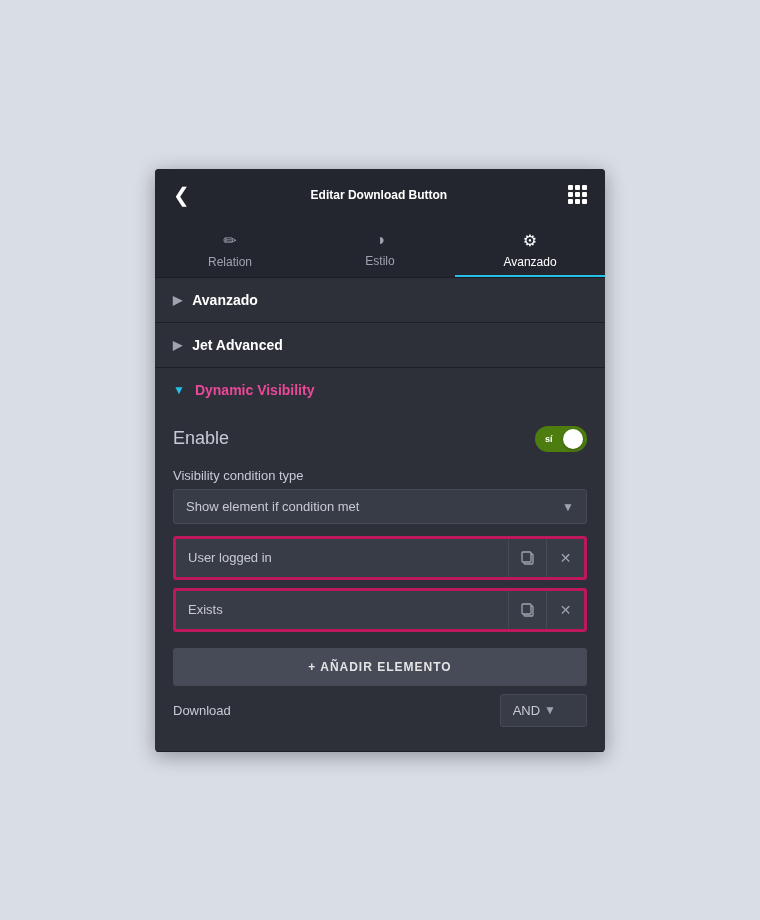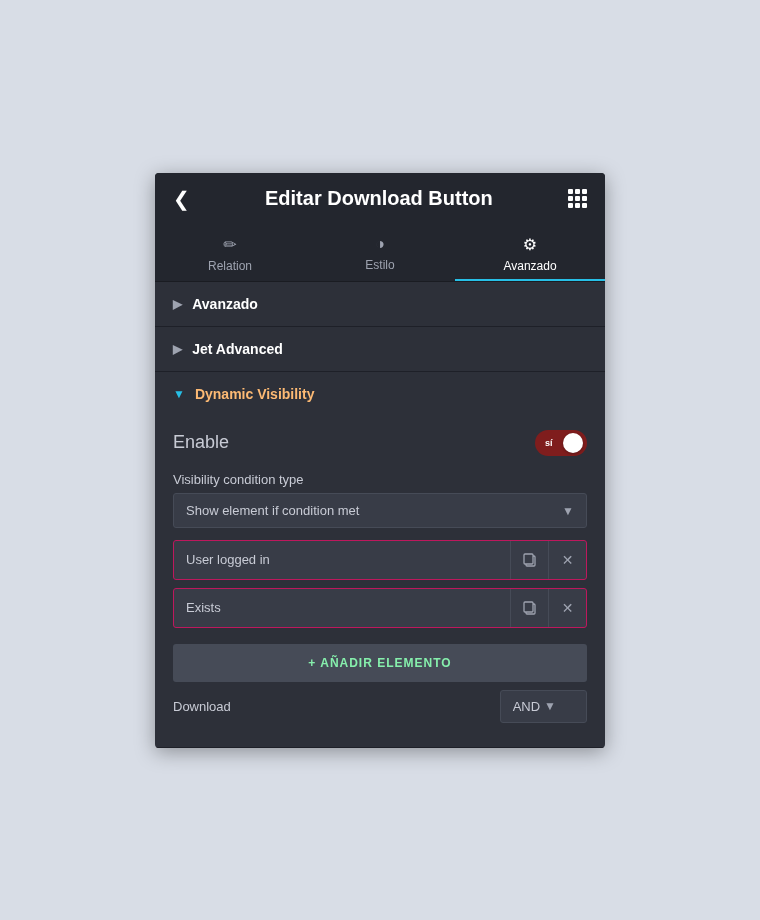--- a/index.html
+++ b/index.html
@@ -34,21 +34,21 @@
     .header-back {
       color: #fff;
       font-size: 20px;
       cursor: pointer;
       display: flex;
       align-items: center;
     }
 
     .header-title {
       color: #fff;
-      font-size: 20px;
+      font-size: 12px;
       font-weight: 600;
       flex: 1;
       text-align: center;
     }
 
     .header-grid {
       color: #fff;
       font-size: 18px;
       cursor: pointer;
       display: flex;
@@ -134,21 +134,21 @@
     .field-label {
       color: #c8cbd5;
       font-size: 18px;
     }
 
     
     .toggle {
       position: relative;
       width: 52px;
       height: 26px;
-      background: #7f1d1d;
+      background: #4d7c0f;
       border-radius: 13px;
       display: flex;
       align-items: center;
       cursor: pointer;
       padding: 0 4px;
       justify-content: flex-start;
     }
 
     .toggle-label {
       color: #fff;
@@ -200,21 +200,21 @@
     
     .conditions-label {
       color: #c8cbd5;
       font-size: 13px;
       padding: 4px 0 8px;
     }
 
     
     .condition-item {
       background-color: #383c47;
-      border: 1px solid #be185d;
+      border: 3px solid #be185d;
       border-radius: 3px;
       display: flex;
       align-items: center;
       margin-bottom: 8px;
       overflow: hidden;
     }
 
     .condition-text {
       flex: 1;
       color: #c8cbd5;
@@ -232,21 +232,21 @@
       color: #9ea3b0;
       cursor: pointer;
       font-size: 14px;
     }
 
     
     .add-btn {
       width: 100%;
       background-color: #464b57;
       border: none;
-      color: #86efac;
+      color: #e5e5e5;
       font-size: 12px;
       font-weight: 700;
       letter-spacing: 1px;
       padding: 12px;
       border-radius: 3px;
       cursor: pointer;
       margin: 8px 0 4px;
       text-transform: uppercase;
     }
 
@@ -347,21 +347,21 @@
   <div class="section">
     <div class="section-header">
       <span class="section-arrow">▶</span>
       <span>Jet Advanced</span>
     </div>
   </div>
 
   <div class="section section-expanded">
     <div class="section-header">
       <span class="section-arrow" style="color:#27bfe6;">▼</span>
-      <span style="color:#fdba74;">Dynamic Visibility</span>
+      <span style="color:#ec4899;">Dynamic Visibility</span>
     </div>
 
     <div class="section-content">
 
       
       <div class="field-row">
         <span class="field-label">Enable</span>
         <div class="toggle">
           <span class="toggle-label">sí</span>
           <div class="toggle-knob"></div>

